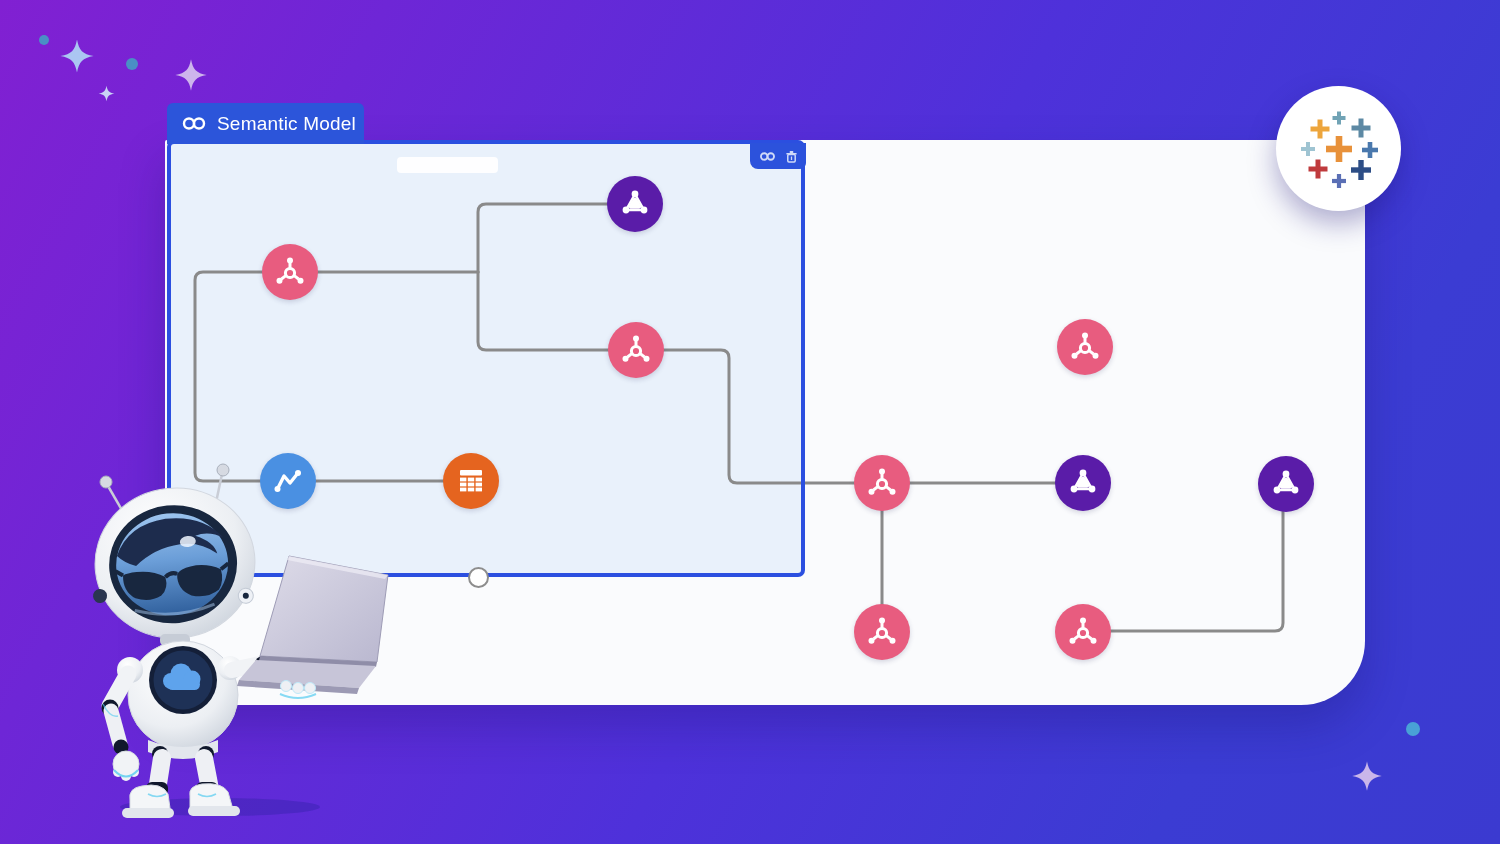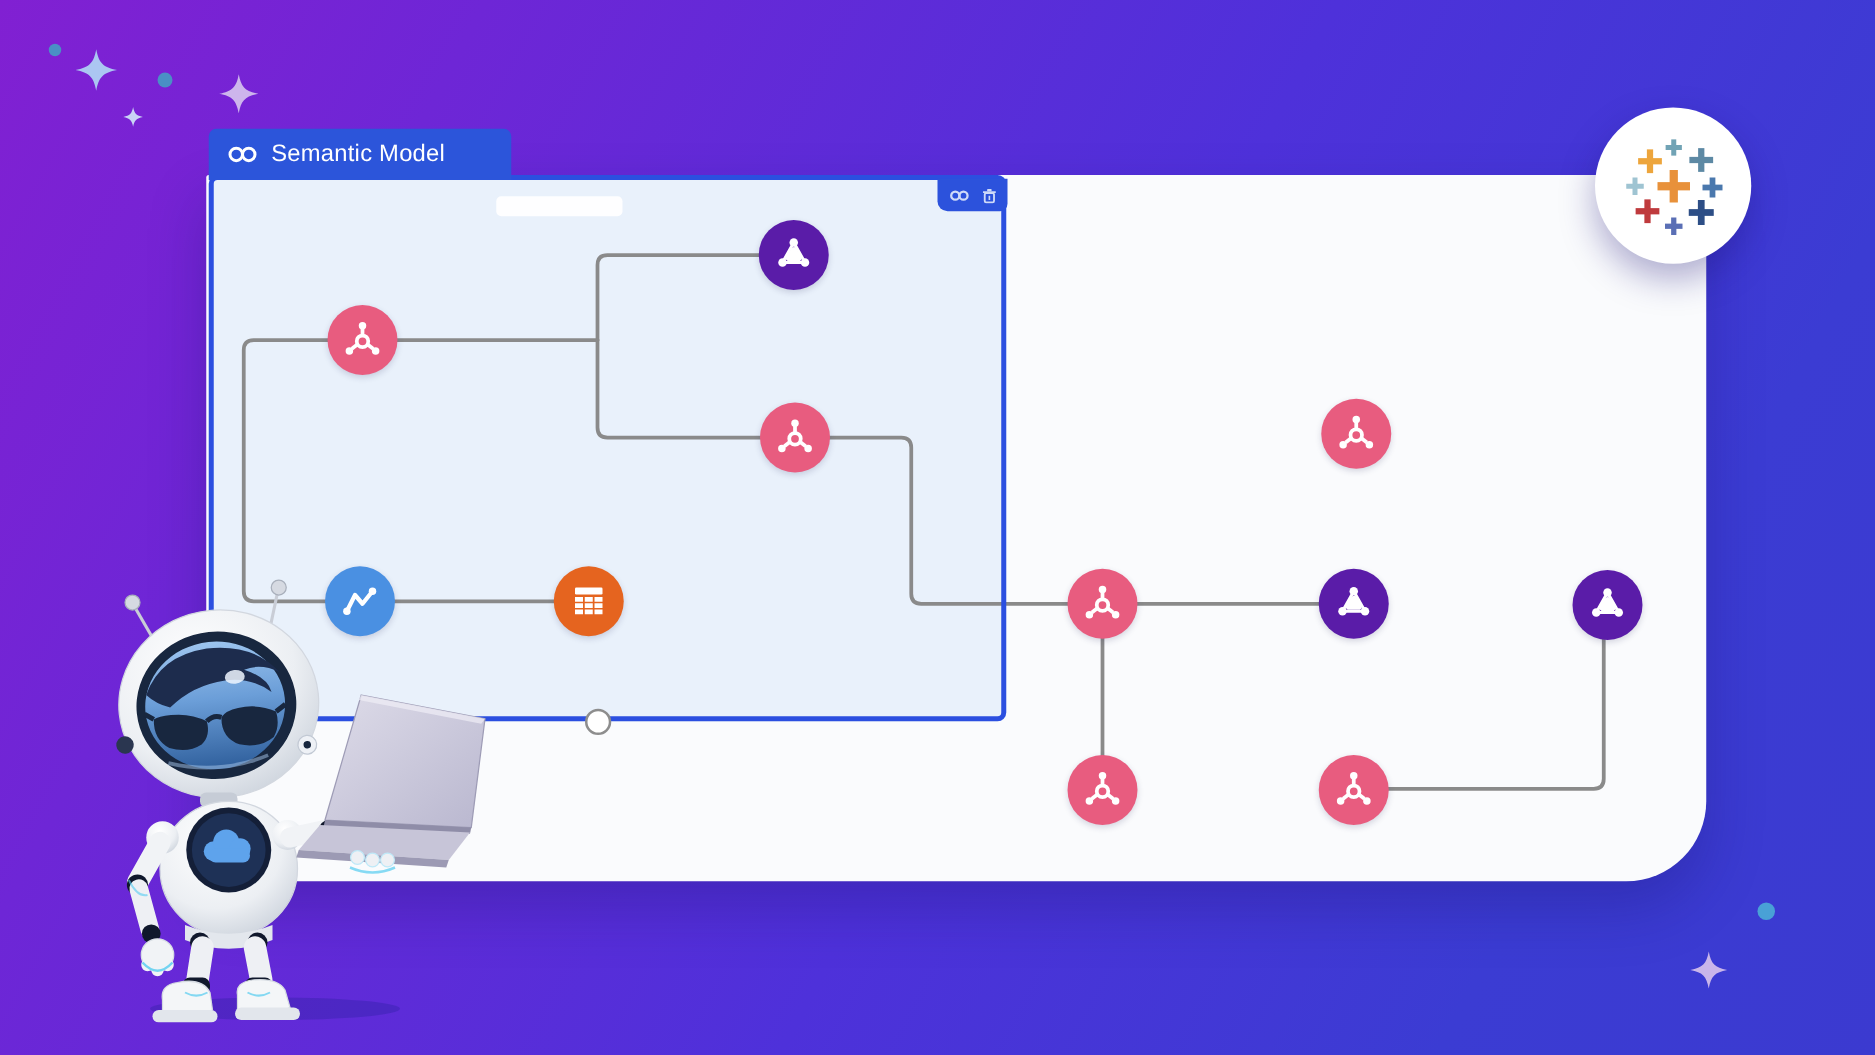--- a/index.html
+++ b/index.html
@@ -9,21 +9,21 @@
   .abs{position:absolute;}
 
   
   .canvas-panel{left:165px;top:140px;width:1200px;height:565px;background:#fafbfd;
     border-radius:2px 10px 64px 12px;box-shadow:0 22px 45px rgba(25,18,110,.28);}
 
   
   .sel-fill{left:167px;top:140px;width:638px;height:437px;background:#e9f1fb;border-radius:6px;}
   .sel-border{left:167px;top:140px;width:638px;height:437px;border:4px solid #2b4fe0;
     border-radius:7px;box-sizing:border-box;background:transparent;pointer-events:none;}
-  .sel-tab{left:167px;top:103px;width:242px;height:41px;background:#2c55da;border-radius:6px 6px 0 0;
+  .sel-tab{left:167px;top:103px;width:197px;height:41px;background:#2c55da;border-radius:6px 6px 0 0;
     display:flex;align-items:center;gap:10px;padding-left:14px;box-sizing:border-box;}
   .sel-tab span{color:#fff;font-size:19px;letter-spacing:.2px;}
   .mini-toolbar{left:750px;top:143px;width:56px;height:26px;background:#2c52dc;border-radius:0 0 6px 8px;
     display:flex;align-items:center;justify-content:center;gap:9px;}
   .placeholder-bar{left:397px;top:157px;width:101px;height:16px;background:rgba(255,255,255,.92);border-radius:4px;}
   .resize-handle{left:468px;top:567px;width:21px;height:21px;border-radius:50%;background:#fff;
     border:2px solid #8d8d8d;box-sizing:border-box;}
 
   
   svg.wires{left:0;top:0;width:1500px;height:844px;pointer-events:none;}

